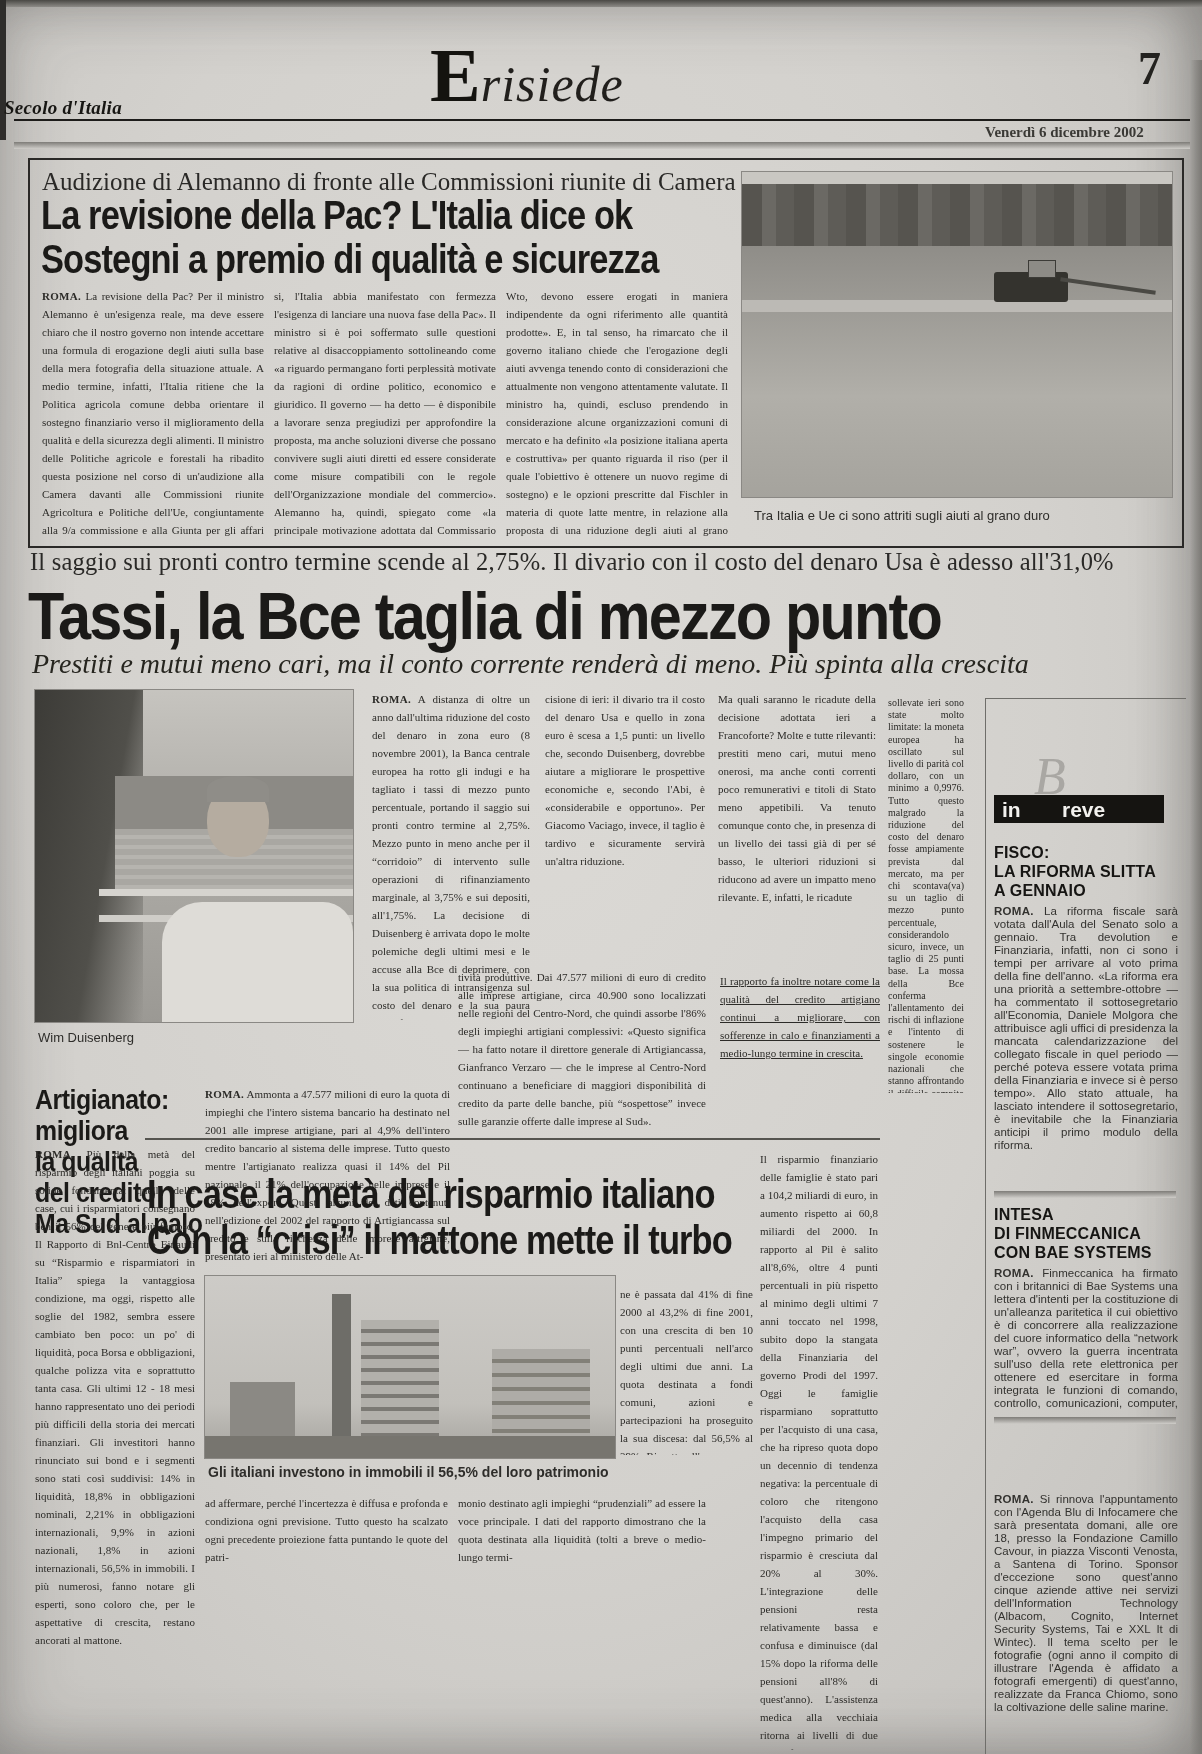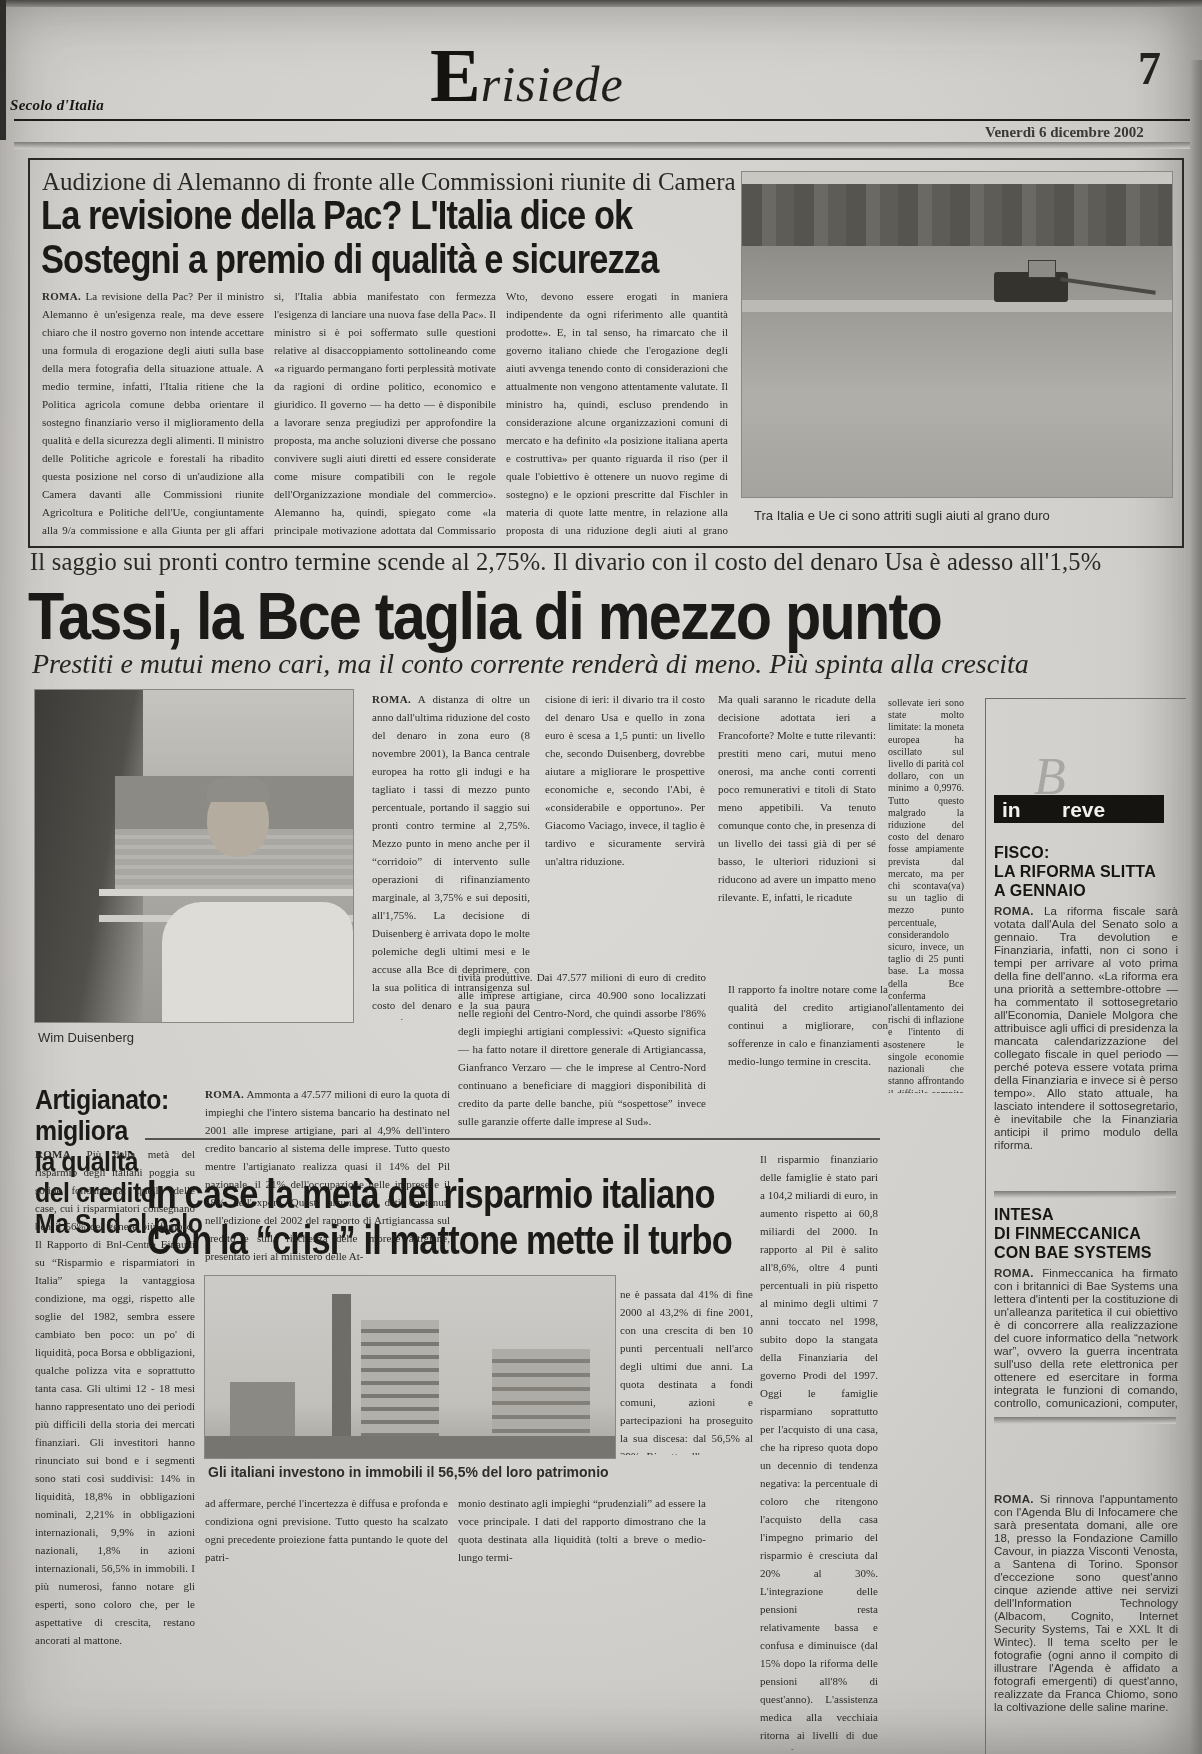--- a/index.html
+++ b/index.html
@@ -34,21 +34,21 @@
 <div class="page">
 
   <div class="deco" style="left:0;top:0;width:1202px;height:7px;background:linear-gradient(to bottom,#4a4945,#8d8b87);"></div>
   <div class="deco" style="left:0;top:0;width:6px;height:140px;background:#2e2d2b;"></div>
   <div class="deco" style="left:1190px;top:60px;width:12px;height:1694px;background:linear-gradient(to right,rgba(90,88,84,0),#7b7975);"></div>
 
   <div class="abs" style="left:430px;top:40px;height:70px;">
     <span class="serif" style="font-size:76px;font-weight:bold;color:#14130f;line-height:70px;">E</span><span class="serif" style="font-style:italic;font-size:50px;color:#211f1c;letter-spacing:1px;">risiede</span>
   </div>
   <div class="abs serif" style="left:1138px;top:42px;font-size:46px;font-weight:bold;color:#23221f;">7</div>
-  <div class="abs serif" style="left:10px;top:97px;font-size:15px;font-weight:bold;font-style:italic;letter-spacing:.3px;color:#171613;text-align:right;">Secolo d'Italia</div>
+  <div class="abs serif" style="left:4px;top:97px;font-size:19px;font-weight:bold;font-style:italic;letter-spacing:.3px;color:#171613;text-align:right;">Secolo d'Italia</div>
   <div class="rule" style="left:14px;top:119px;width:1176px;height:2px;"></div>
   <div class="abs serif" style="left:985px;top:124px;font-size:15px;font-weight:bold;color:#3a3935;">Venerdì 6 dicembre 2002</div>
   <div class="grayrule" style="left:14px;top:142px;width:1176px;height:7px;"></div>
 
   <div class="abs" style="left:28px;top:158px;width:1152px;height:386px;border:2px solid #2a2927;">
     <div class="abs kicker" style="left:12px;top:8px;font-size:25px;">Audizione di Alemanno di fronte alle Commissioni riunite di Camera e Senato</div>
     <div class="abs headline" style="left:11px;top:33px;font-size:40px;">La revisione della Pac? L'Italia dice ok</div>
     <div class="abs headline" style="left:11px;top:77px;font-size:40px;">Sostegni a premio di qualità e sicurezza</div>
 
     <p class="abs body-col" style="left:12px;top:127px;width:222px;height:250px;margin:0;"><span class="dateline">ROMA.</span> <span>La revisione della Pac? Per il ministro Alemanno è un'esigenza reale, ma deve essere chiaro che il nostro governo non intende accettare una formula di erogazione degli aiuti sulla base della mera fotografia della situazione attuale. A medio termine, infatti, l'Italia ritiene che la Politica agricola comune debba orientare il sostegno finanziario verso il miglioramento della qualità e della sicurezza degli alimenti. Il ministro delle Politiche agricole e forestali ha ribadito questa posizione nel corso di un'audizione alla Camera davanti alle Commissioni riunite Agricoltura e Politiche dell'Ue, congiuntamente alla 9/a commissione e alla Giunta per gli affari delle Comunità europee del Senato, ricordando come, «nel corso del dibattito, avviato in questi ultimi me-</span></p>
@@ -60,21 +60,21 @@
       <div class="deco" style="left:0;top:12px;width:100%;height:62px;background:repeating-linear-gradient(90deg,#56544f 0 20px,#6b6964 20px 34px,#5e5c57 34px 52px);"></div>
       <div class="deco" style="left:0;top:74px;width:100%;height:251px;background:linear-gradient(to bottom,#8f8d88,#b1afa9 60%,#a5a39d),repeating-linear-gradient(98deg,rgba(55,54,50,.38) 0 3px,rgba(0,0,0,0) 3px 15px);"></div>
       <div class="deco" style="left:0;top:128px;width:100%;height:12px;background:#c4c2bd;opacity:.8;"></div>
       <div class="deco" style="left:252px;top:100px;width:74px;height:30px;background:#34332e;border-radius:3px;"></div>
       <div class="deco" style="left:286px;top:88px;width:26px;height:16px;background:#8d8b86;border:1px solid #3c3b37;"></div>
       <div class="deco" style="left:318px;top:112px;width:96px;height:4px;background:#4a4944;transform:rotate(8deg);"></div>
     </div>
     <div class="abs caption" style="left:724px;top:348px;font-size:13px;">Tra Italia e Ue ci sono attriti sugli aiuti al grano duro</div>
   </div>
 
-  <div class="abs kicker" style="left:30px;top:548px;font-size:24.5px;letter-spacing:.2px;">Il saggio sui pronti contro termine scende al 2,75%. Il divario con il costo del denaro Usa è adesso all'1,5%</div>
+  <div class="abs kicker" style="left:30px;top:548px;font-size:24.5px;letter-spacing:.2px;">Il saggio sui pronti contro termine scende al 2,75%. Il divario con il costo del denaro Usa è adesso all'31,0%</div>
   <div class="abs headline" style="left:28px;top:578px;font-size:66px;letter-spacing:-2px;transform:scaleX(.90);">Tassi, la Bce taglia di mezzo punto</div>
   <div class="abs serif" style="left:32px;top:648px;font-size:28px;font-style:italic;white-space:nowrap;color:#26251F;">Prestiti e mutui meno cari, ma il conto corrente renderà di meno. Più spinta alla crescita</div>
 
   <div class="photo" style="left:35px;top:690px;width:318px;height:332px;background:linear-gradient(to bottom,#c6c4bf 0%,#b0aea9 40%,#9b9994 100%);">
     <div class="deco" style="left:0;top:0;width:34%;height:100%;background:linear-gradient(100deg,#3c3b37 0%,#504f4a 60%,rgba(80,79,74,0) 100%);"></div>
     <div class="deco" style="left:25%;top:26%;width:75%;height:16%;background:#8c8a85;"></div>
     <div class="deco" style="left:25%;top:42%;width:75%;height:18%;background:repeating-linear-gradient(180deg,#a9a7a2 0 6px,#b6b4af 6px 10px);"></div>
     <div class="deco" style="left:20%;top:60%;width:80%;height:7px;background:#d6d4cf;box-shadow:0 26px 0 #cfcdc8;"></div>
     <div class="deco" style="left:54%;top:28%;width:62px;height:74px;background:#b5aca0;border-radius:50% 50% 46% 46%;"></div>
     <div class="deco" style="left:54%;top:26%;width:62px;height:26px;background:#8f8d88;border-radius:50% 50% 0 0;"></div>
@@ -86,21 +86,21 @@
   <p class="abs body-col" style="left:545px;top:690px;width:160px;height:258px;margin:0;">cisione di ieri: il divario tra il costo del denaro Usa e quello in zona euro è scesa a 1,5 punti: un livello che, secondo Duisenberg, dovrebbe aiutare a migliorare le prospettive economiche e, secondo l'Abi, è «considerabile e opportuno». Per Giacomo Vaciago, invece, il taglio è tardivo e sicuramente servirà un'altra riduzione.</p>
   <p class="abs body-col" style="left:718px;top:690px;width:158px;height:258px;margin:0;">Ma quali saranno le ricadute della decisione adottata ieri a Francoforte? Molte e tutte rilevanti: prestiti meno cari, mutui meno onerosi, ma anche conti correnti poco remunerativi e titoli di Stato meno appetibili. Va tenuto comunque conto che, in presenza di un livello dei tassi già di per sé basso, le ulteriori riduzioni si riducono ad avere un impatto meno rilevante. E, infatti, le ricadute</p>
   <p class="abs body-col small" style="left:888px;top:697px;width:76px;height:396px;margin:0;">sollevate ieri sono state molto limitate: la moneta europea ha oscillato sul livello di parità col dollaro, con un minimo a 0,9976. Tutto questo malgrado la riduzione del costo del denaro fosse ampiamente prevista dal mercato, ma per chi scontava(va) su un taglio di mezzo punto percentuale, considerandolo sicuro, invece, un taglio di 25 punti base. La mossa della Bce conferma l'allentamento dei rischi di inflazione e l'intento di sostenere le singole economie nazionali che stanno affrontando il difficile compito del rispetto del patto di Stabilità. La crescita in Eurolandia nei prossimi mesi resterà debole, ha detto il presidente di Francoforte Wim Duisenberg, ma la riduzione del costo del denaro dovrebbe spingere lo sviluppo. Lo scenario europeo accusa, in particolare, le difficoltà della Germania che evidenzia ancora un tasso medio elevato di disoccupazione (salito al 10%) anche se ieri è arrivato un segnale incoraggiante con l'aumento degli ordini all'industria tedesca ad ottobre dell'1,1% su base mensile e del 4,2% su base annuale. Entrambi i dati sono sensibilmente superiori alle previsioni degli analisti.</p>
 
   <div class="abs headline prelines" style="left:35px;top:1085px;font-size:27px;line-height:31px;letter-spacing:-.5px;transform:scaleX(.92);white-space:pre-line;">Artigianato:
 migliora
 la qualità
 del credito
 Ma Sud al palo</div>
   <p class="abs body-col" style="left:458px;top:968px;width:248px;height:300px;margin:0;">tività produttive. Dai 47.577 milioni di euro di credito alle imprese artigiane, circa 40.900 sono localizzati nelle regioni del Centro-Nord, che quindi assorbe l'86% degli impieghi artigiani complessivi: «Questo significa — ha fatto notare il direttore generale di Artigiancassa, Gianfranco Verzaro — che le imprese al Centro-Nord continuano a beneficiare di maggiori disponibilità di credito da parte delle banche, più “sospettose” invece sulle garanzie offerte dalle imprese al Sud».</p>
-  <p class="abs body-col" style="left:716px;top:968px;width:160px;height:115px;margin:12px;">Il rapporto fa inoltre notare come la qualità del credito artigiano continui a migliorare, con sofferenze in calo e finanziamenti a medio-lungo termine in crescita.</p>
+  <p class="abs body-col" style="left:716px;top:968px;width:160px;height:115px;margin:4px;text-decoration:underline;">Il rapporto fa inoltre notare come la qualità del credito artigiano continui a migliorare, con sofferenze in calo e finanziamenti a medio-lungo termine in crescita.</p>
   <p class="abs body-col" style="left:205px;top:1085px;width:245px;height:185px;margin:0;"><span class="dateline">ROMA.</span> <span>Ammonta a 47.577 milioni di euro la quota di impieghi che l'intero sistema bancario ha destinato nel 2001 alle imprese artigiane, pari al 4,9% dell'intero credito bancario al sistema delle imprese. Tutto questo mentre l'artigianato realizza quasi il 14% del Pil nazionale, il 21% dell'occupazione nelle imprese e il 18% dell'export. Questi alcuni dei dati contenuti nell'edizione del 2002 del rapporto di Artigiancassa sul credito e sulla ricchezza delle imprese artigiane, presentato ieri al ministero delle At-</span></p>
 
   <div class="rule" style="left:145px;top:1138px;width:735px;height:2px;background:#55544f;"></div>
   <p class="abs body-col" style="left:35px;top:1145px;width:160px;height:605px;margin:0;"><span class="dateline">ROMA.</span> <span>Più della metà del risparmio degli italiani poggia su solide fondamenta: quelle delle case, cui i risparmiatori consegnano ben il 56% del genere più famoso. Il Rapporto di Bnl-Centro Einaudi su “Risparmio e risparmiatori in Italia” spiega la vantaggiosa condizione, ma oggi, rispetto alle soglie del 1982, sembra essere cambiato ben poco: un po' di liquidità, poca Borsa e obbligazioni, qualche polizza vita e soprattutto tanta casa. Gli ultimi 12 - 18 mesi hanno rappresentato uno dei periodi più difficili della storia dei mercati finanziari. Gli investitori hanno rinunciato sui bond e i segmenti sono stati così suddivisi: 14% in liquidità, 18,8% in obbligazioni nominali, 2,21% in obbligazioni internazionali, 9,9% in azioni nazionali, 1,8% in azioni internazionali, 56,5% in immobili. I più numerosi, fanno notare gli esperti, sono coloro che, per le aspettative di crescita, restano ancorati al mattone.</span></p>
 
   <div class="abs headline" style="left:147px;top:1172px;font-size:40px;">In case la metà del risparmio italiano</div>
   <div class="abs headline" style="left:147px;top:1218px;font-size:40px;">Con la “crisi” il mattone mette il turbo</div>
 
   <div class="photo" style="left:205px;top:1276px;width:410px;height:182px;background:linear-gradient(to bottom,#cdcbc7 0%,#c2c0bb 70%,#a5a39e 100%);">
     <div class="deco" style="left:31%;top:10%;width:4.5%;height:82%;background:#6e6d68;"></div>

